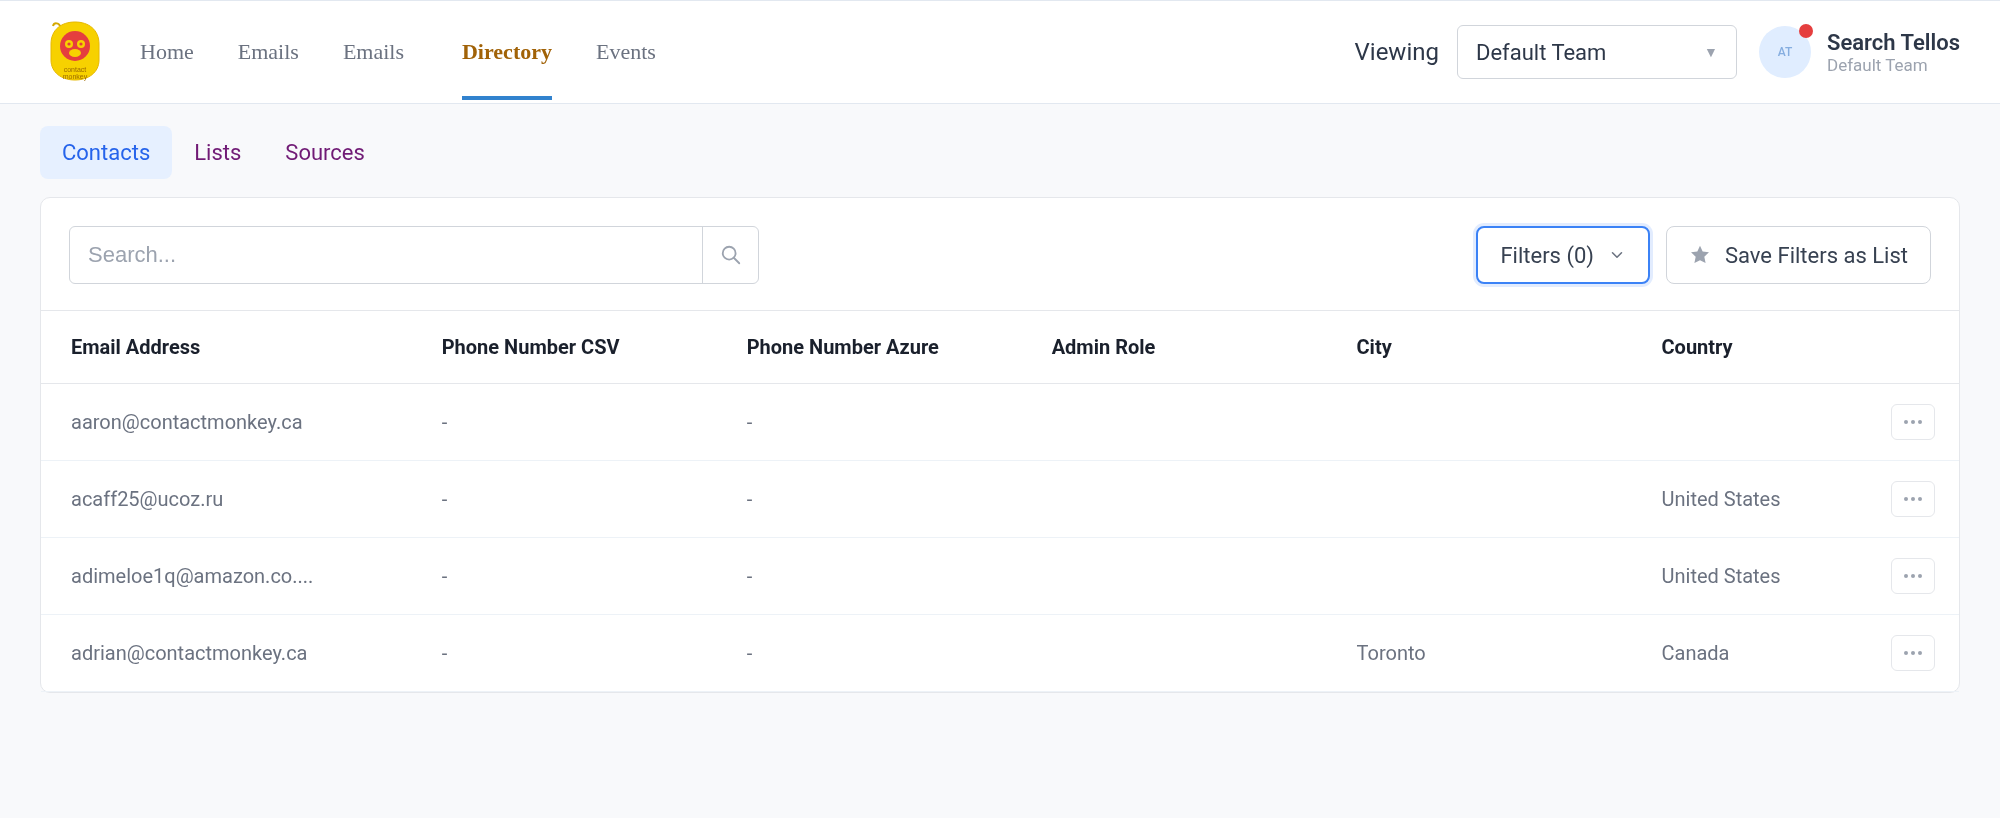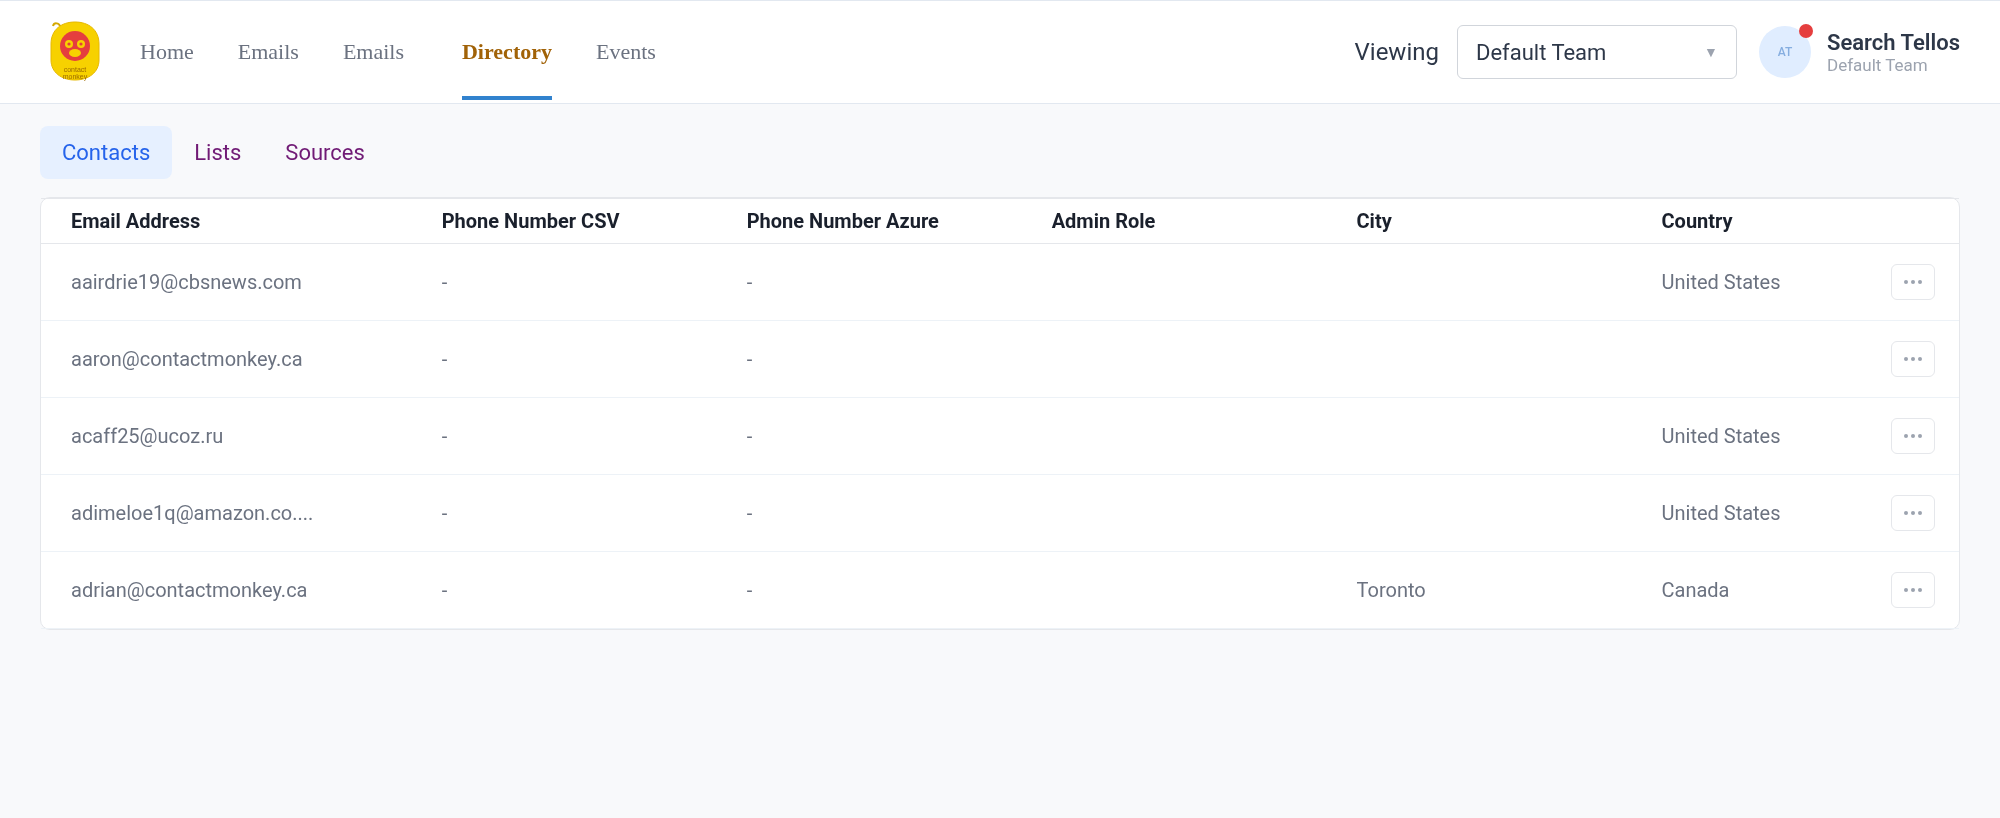--- a/index.html
+++ b/index.html
@@ -125,21 +125,21 @@
   display:flex; align-items:center; gap:14px;
   height:58px; padding:0 22px;
   border:1px solid #d1d5db; border-radius:8px;
   font-size:22px; color:#374151; cursor:pointer; background:#fff;
 }
 .save-btn .star { color:#9ca3af; font-size:22px; }
 
 .table { width:100%; border-collapse:collapse; }
 .table thead th {
   text-align:left; font-size:20px; font-weight:700; color:#1a202c;
-  padding: 10px 18px;
+  padding: 24px 18px;
   border-top:1px solid #e5e7eb;
   border-bottom:1px solid #e5e7eb;
 }
 .table thead th:first-child { padding-left: 30px; }
 .table thead th:last-child { padding-right: 30px; }
 .table tbody td {
   font-size:20px; color:#6b7280;
   padding: 20px 18px;
   border-bottom:1px solid #edf2f7;
   white-space: nowrap; overflow:hidden; text-overflow:ellipsis;
@@ -211,20 +211,44 @@
   </div>
 </header>
 
 <div class="subtabs">
   <div class="subtab active"><span>Contacts</span></div>
   <div class="subtab"><span>Lists</span></div>
   <div class="subtab"><span>Sources</span></div>
 </div>
 
 <section class="panel">
+  <div class="filter-row">
+    <div class="search-input">
+      <input type="text" placeholder="Search..." style="">
+      <div class="search-btn">
+        <svg width="22" height="22" viewBox="0 0 24 24">
+            <circle cx="10" cy="10" r="7" fill="none" stroke="#9ca3af" stroke-width="2"></circle>
+            <line x1="15" y1="15" x2="21" y2="21" stroke="#9ca3af" stroke-width="2" stroke-linecap="round"></line>
+          </svg>
+      </div>
+    </div>
+    <div class="flex-spacer"></div>
+    <div class="filters-btn">
+      <span>Filters (0)</span>
+      <svg class="chev" width="18" height="18" viewBox="0 0 24 24">
+          <path d="M6 9l6 6 6-6" fill="none" stroke="#6b7280" stroke-width="2" stroke-linecap="round" stroke-linejoin="round"></path>
+        </svg>
+    </div>
+    <div class="save-btn">
+      <svg class="star" width="22" height="22" viewBox="0 0 24 24">
+          <path d="M12 2l2.9 6.3 6.9.8-5.1 4.7 1.4 6.8L12 17.8 5.9 20.6l1.4-6.8L2.2 9.1l6.9-.8L12 2z" fill="#9ca3af"></path>
+        </svg>
+      <span>Save Filters as List</span>
+    </div>
+  </div>
   <table class="table">
     <colgroup>
       <col class="col-email">
         <col class="col-phone-csv">
         <col class="col-phone-azure">
         <col class="col-admin">
         <col class="col-city">
         <col class="col-country">
         <col class="col-actions">
     </colgroup>
@@ -234,35 +258,20 @@
         <th>Phone Number CSV</th>
         <th>Phone Number Azure</th>
         <th>Admin Role</th>
         <th>City</th>
         <th>Country</th>
         <th></th>
       </tr>
     </thead>
     <tbody id="table-body">
         <tr>
-          <td>aairdrie19@cbsnews.com</td>
-          <td>-</td>
-          <td>-</td>
-          <td></td>
-          <td></td>
-          <td>United States</td>
-          <td><div class="row-actions">
-              <svg width="20" height="6" viewBox="0 0 20 6">
-                <circle cx="3" cy="3" r="2" fill="#9ca3af"></circle>
-                <circle cx="10" cy="3" r="2" fill="#9ca3af"></circle>
-                <circle cx="17" cy="3" r="2" fill="#9ca3af"></circle>
-              </svg>
-            </div></td>
-        </tr>
-        <tr>
           <td>aaron@contactmonkey.ca</td>
           <td>-</td>
           <td>-</td>
           <td></td>
           <td></td>
           <td></td>
           <td><div class="row-actions">
               <svg width="20" height="6" viewBox="0 0 20 6">
                 <circle cx="3" cy="3" r="2" fill="#9ca3af"></circle>
                 <circle cx="10" cy="3" r="2" fill="#9ca3af"></circle>

